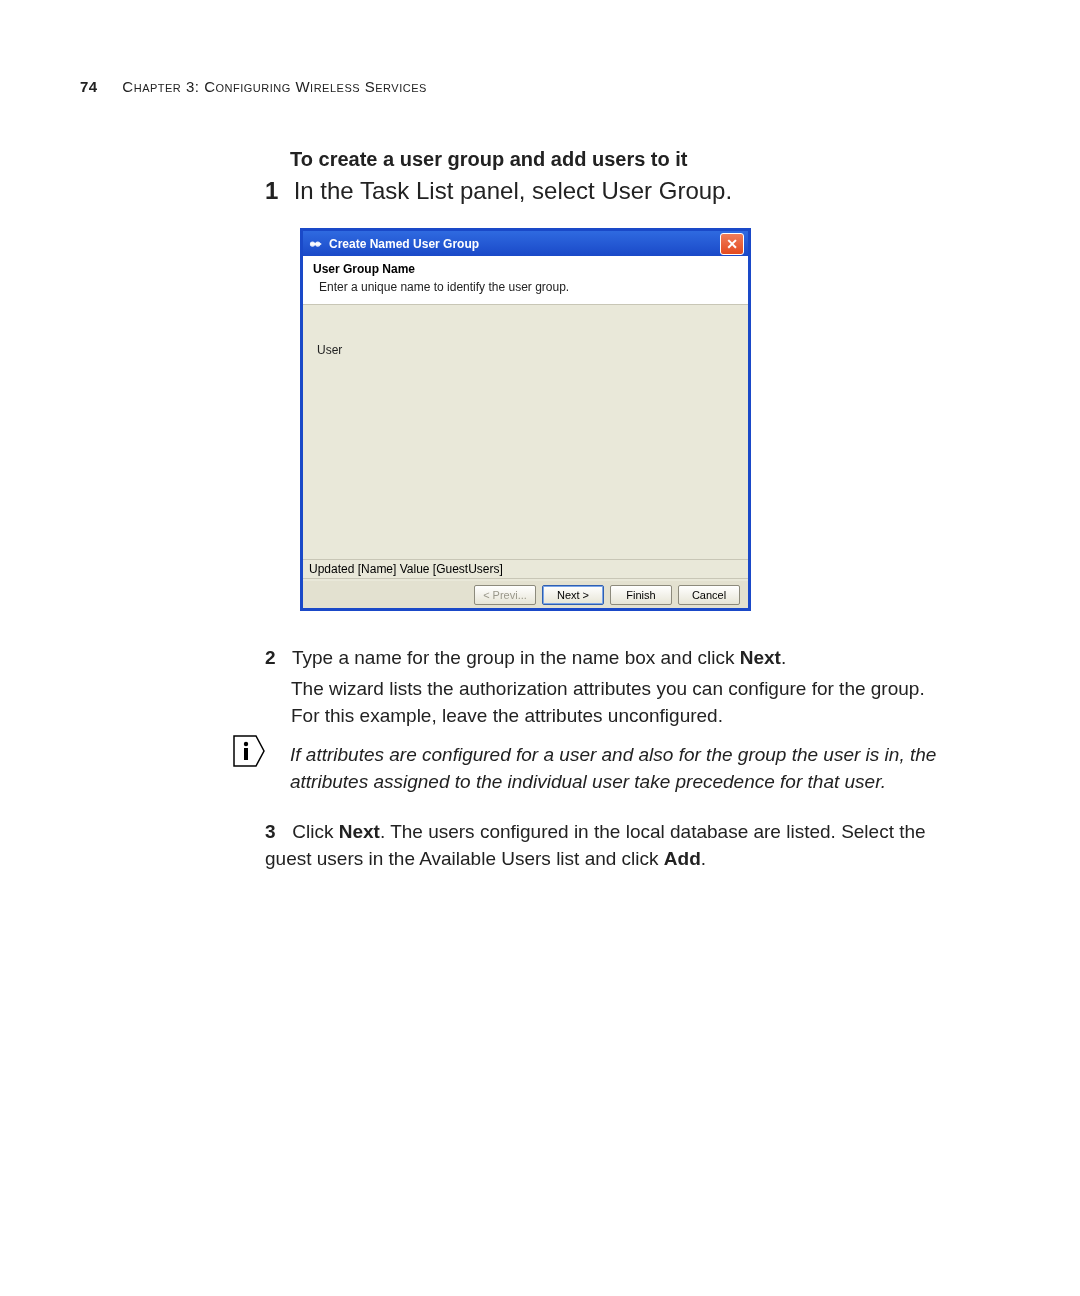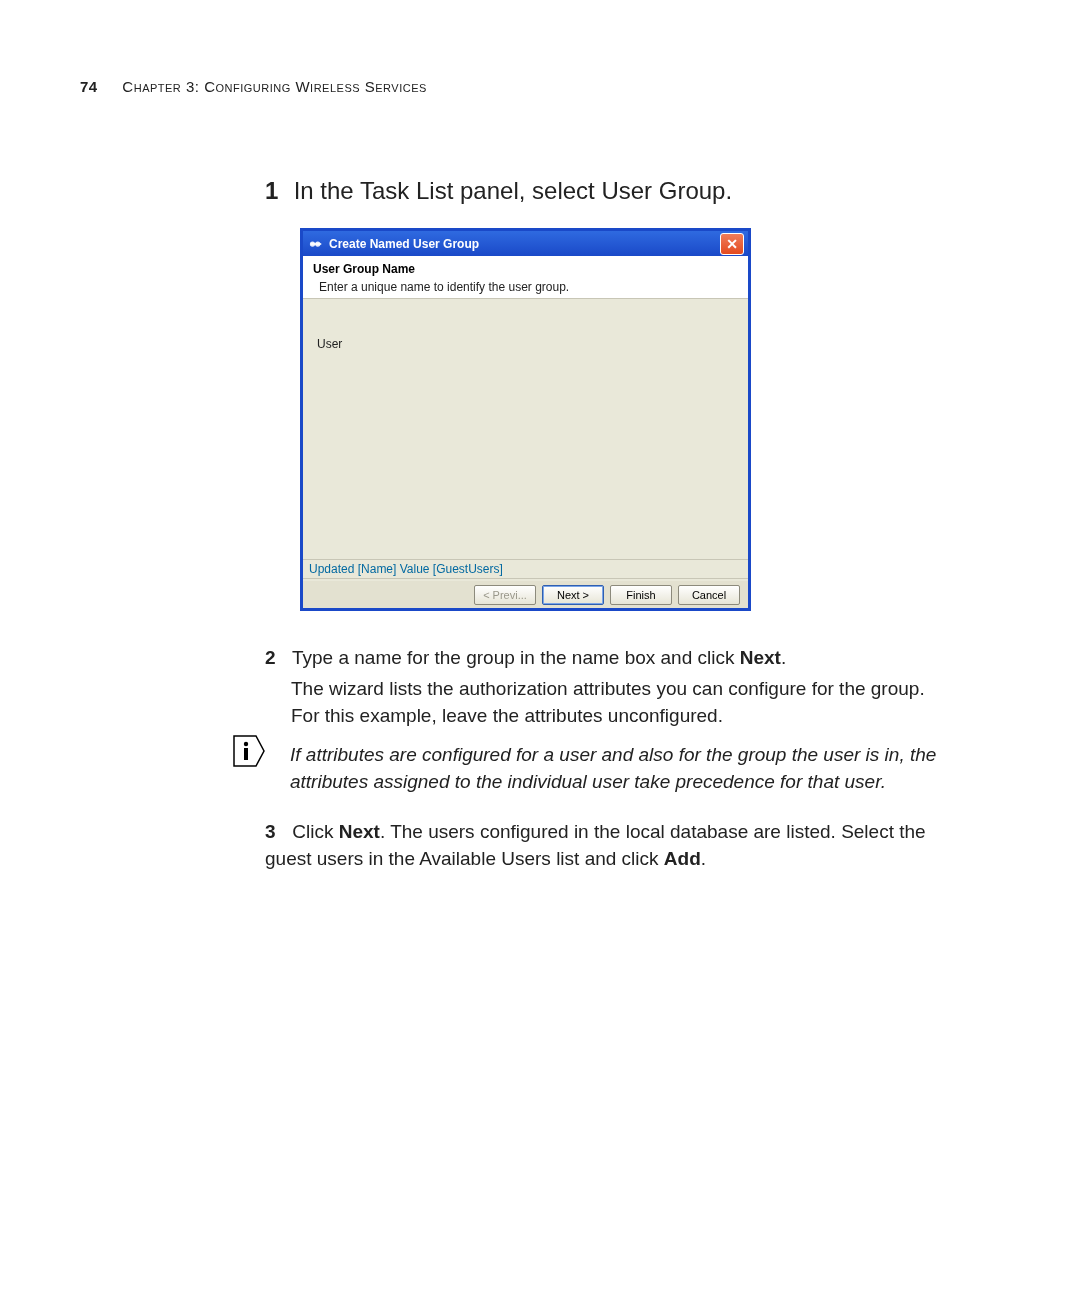--- a/index.html
+++ b/index.html
@@ -93,21 +93,21 @@
     align-items: center;
     justify-content: center;
     color: #fff;
     font-weight: 900;
     font-size: 14px;
     line-height: 1;
     cursor: pointer;
   }
   .dlg-header {
     background: #ffffff;
-    padding: 6px 10px 4px 10px;
+    padding: 6px 10px 10px 10px;
     border-bottom: 1px solid #c8c6b6;
   }
   .dlg-header .h-title {
     font-size: 12px;
     font-weight: 700;
     color: #000;
   }
   .dlg-header .h-sub {
     font-size: 12px;
     color: #222;
@@ -142,21 +142,21 @@
   .dlg-status {
     position: absolute;
     left: 0;
     right: 0;
     bottom: 29px;
     background: #e9e8d9;
     border-top: 1px solid #c8c6b6;
     border-bottom: 1px solid #c8c6b6;
     font-size: 12px;
     padding: 2px 6px;
-    color: #0369a1;
+    color: #000000;
   }
   .dlg-footer {
     position: absolute;
     left: 0;
     right: 0;
     bottom: 0;
     height: 27px;
     background: #e3e1d0;
     display: flex;
     justify-content: flex-end;
@@ -238,20 +238,21 @@
 </head>
 <body>
 
 <div class="page">
 
   <div class="header-line">
     <span class="pageno">74</span>
     <span class="chapter">Chapter 3: Configuring Wireless Services</span>
   </div>
 
+  <div class="section-title">To create a user group and add users to it</div>
 
   <div class="step1">
     <span class="num">1</span>
     <span>In the Task List panel, select User Group.</span>
   </div>
 
   <div class="dialog">
     <div class="titlebar">
       <span class="app-icon">
         <svg viewBox="0 0 16 12" width="14" height="12">

